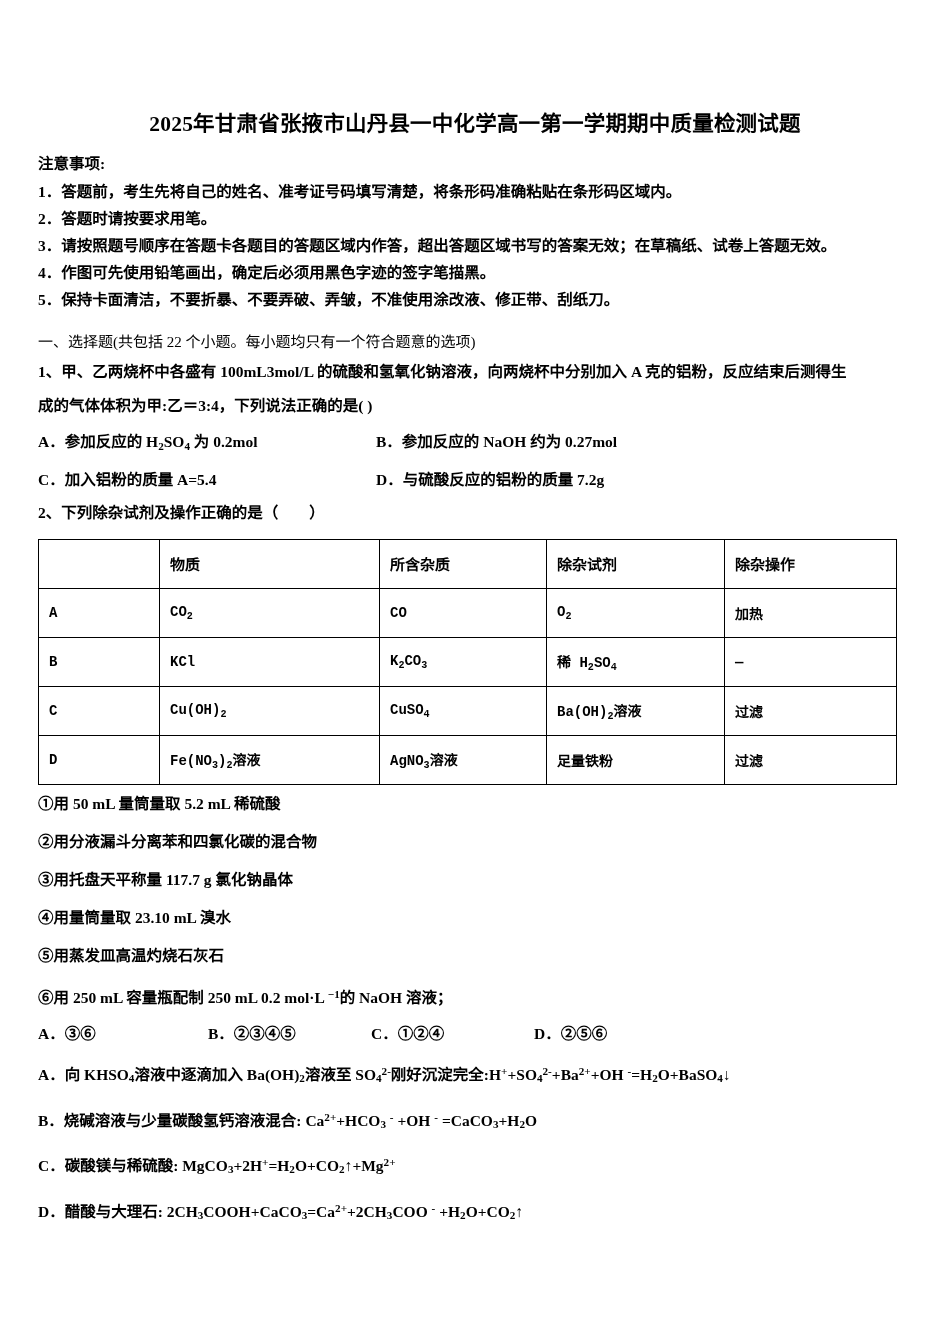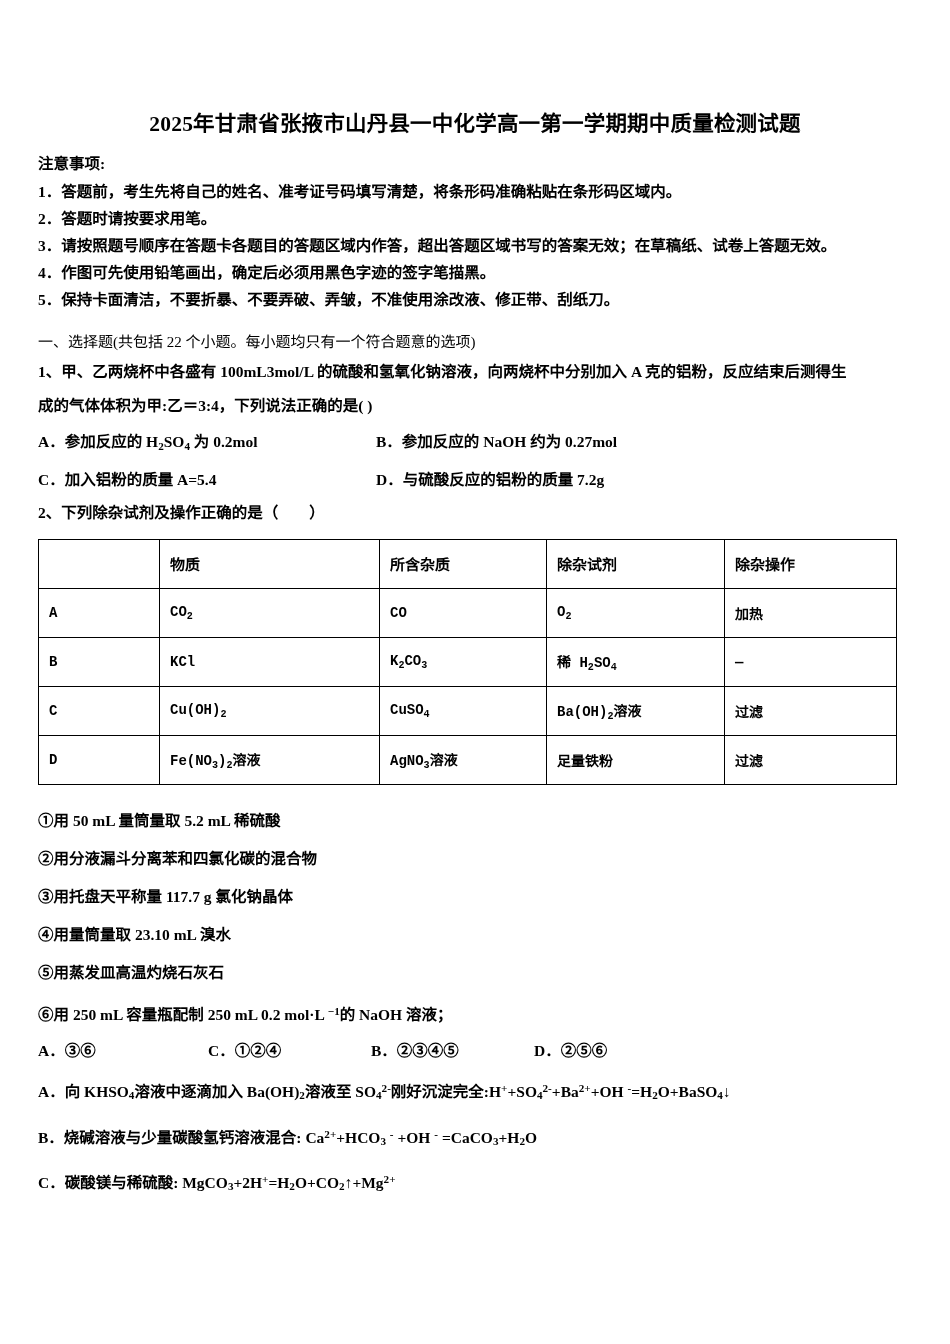--- a/index.html
+++ b/index.html
@@ -91,21 +91,21 @@
   }
   .opt-block {
     font-size: 15.5px;
     font-weight: bold;
     line-height: 38px;
     white-space: nowrap;
   }
   table.purify {
     border-collapse: collapse;
     width: 858px;
-    margin: 9px 0 17px 0;
+    margin: 9px 0 0 0;
     table-layout: fixed;
     font-family: "Liberation Mono", "DejaVu Sans Mono", monospace;
   }
   table.purify td, table.purify th {
     border: 1.4px solid #000000;
     padding: 0 0 0 10px;
     height: 48px;
     vertical-align: middle;
     font-size: 14px;
     font-weight: bold;
@@ -212,24 +212,25 @@
 
     <div class="item-line">①用 50 mL 量筒量取 5.2 mL 稀硫酸</div>
     <div class="item-line">②用分液漏斗分离苯和四氯化碳的混合物</div>
     <div class="item-line">③用托盘天平称量 117.7 g 氯化钠晶体</div>
     <div class="item-line">④用量筒量取 23.10 mL 溴水</div>
     <div class="item-line">⑤用蒸发皿高温灼烧石灰石</div>
     <div class="item-line">⑥用 250 mL 容量瓶配制 250 mL 0.2 mol·L <sup>−1</sup>的 NaOH 溶液；</div>
 
     <div class="opt-row q3-ans" style="line-height:36px;">
       <span class="opt">A．③⑥</span>
+      <span class="opt">B．②③④⑤</span>
       <span class="opt">C．①②④</span>
-      <span class="opt">B．②③④⑤</span>
       <span class="opt">D．②⑤⑥</span>
     </div>
 
 
     <div class="opt-block">A．向 KHSO<sub>4</sub>溶液中逐滴加入 Ba(OH)<sub>2</sub>溶液至 SO<sub>4</sub><sup>2-</sup>刚好沉淀完全:H<sup>+</sup>+SO<sub>4</sub><sup>2-</sup>+Ba<sup>2+</sup>+OH <sup>-</sup>=H<sub>2</sub>O+BaSO<sub>4</sub>↓</div>
     <div class="opt-block">B．烧碱溶液与少量碳酸氢钙溶液混合: Ca<sup>2+</sup>+HCO<sub>3</sub> <sup>-</sup> +OH <sup>-</sup> =CaCO<sub>3</sub>+H<sub>2</sub>O</div>
     <div class="opt-block">C．碳酸镁与稀硫酸: MgCO<sub>3</sub>+2H<sup>+</sup>=H<sub>2</sub>O+CO<sub>2</sub>↑+Mg<sup>2+</sup></div>
+    <div class="opt-block">D．醋酸与大理石: 2CH<sub>3</sub>COOH+CaCO<sub>3</sub>=Ca<sup>2+</sup>+2CH<sub>3</sub>COO <sup>-</sup> +H<sub>2</sub>O+CO<sub>2</sub>↑</div>
 
   </div>
 </div>
 
 </body></html>

